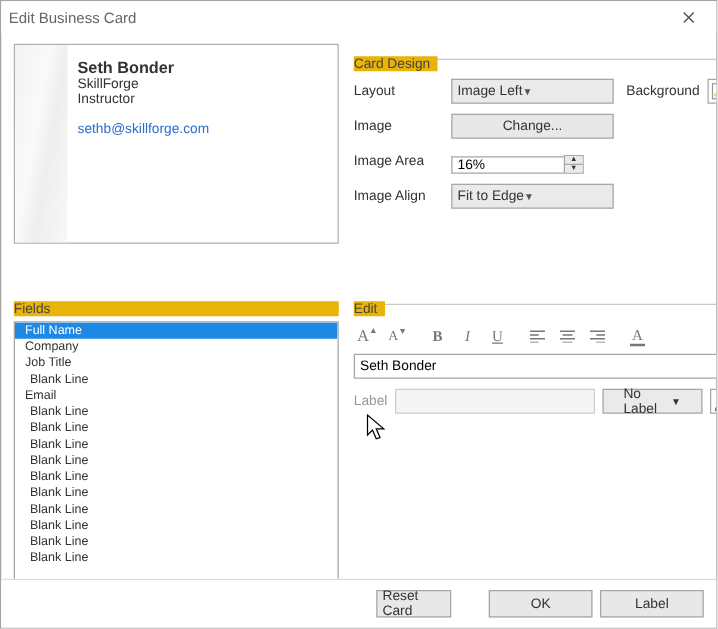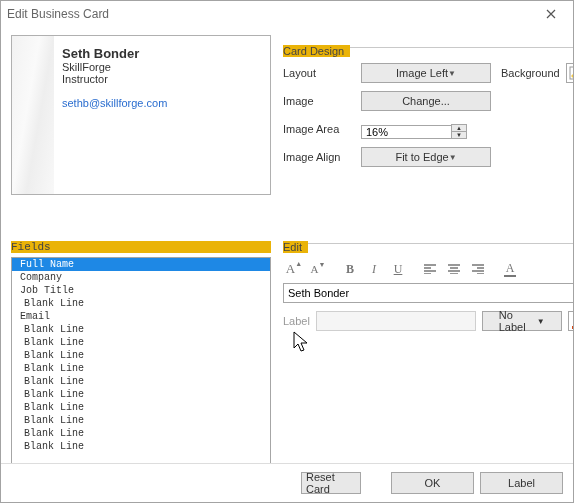--- a/index.html
+++ b/index.html
@@ -105,21 +105,21 @@
   .design-grid .lbl { color: #333; }
   .combo, .btn, .input {
     height: 20px;
     border: 1px solid #a6a6a6;
     background: #f2f2f2;
     font-size: 11px;
     display: flex;
     align-items: center;
     padding: 0 4px;
   }
-  .combo { background: #eaeaea; justify-content: center; }
+  .combo { background: #eaeaea; justify-content: flex-start; }
   .combo .arrow { color: #555; font-size: 8px; }
   .btn { justify-content: center; background: #e8e8e8; cursor: default; }
   .stepper {
     display: flex; height: 20px; align-items: flex-end;
   }
   .stepper input {
     width: 90px; border: 1px solid #a6a6a6; border-right: none;
     padding: 0 4px; font-size: 11px;
   }
   .stepper .spin {
@@ -135,21 +135,21 @@
   .swatch {
     width: 20px; height: 20px; border: 1px solid #a6a6a6;
     background: #fff;
     display: flex; align-items: center; justify-content: center;
   }
 
   
   .fields-sec {
     grid-column: 1; grid-row: 2;
     margin-top: 40px;
-    display: flex; flex-direction: column; font-family: Liberation Mono, monospace;
+    display: flex; flex-direction: column;
   }
   .fields-list {
     border: 1px solid #a6a6a6;
     background: #fff;
     height: 208px;
     overflow: hidden;
   }
   .fields-list .item {
     padding: 1px 8px;
     font-size: 10px;

